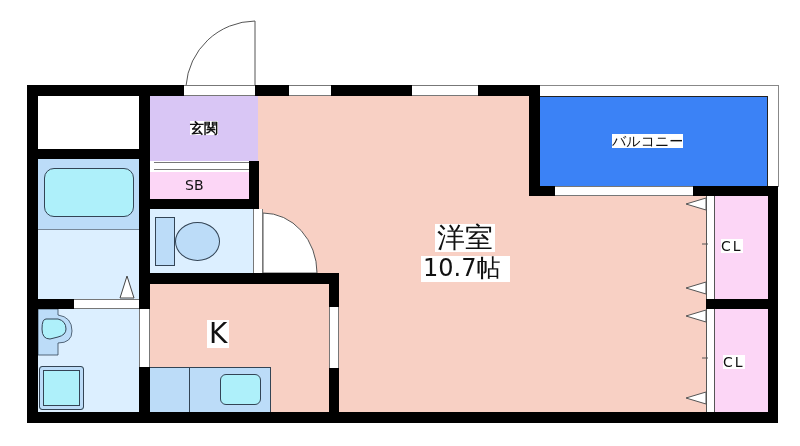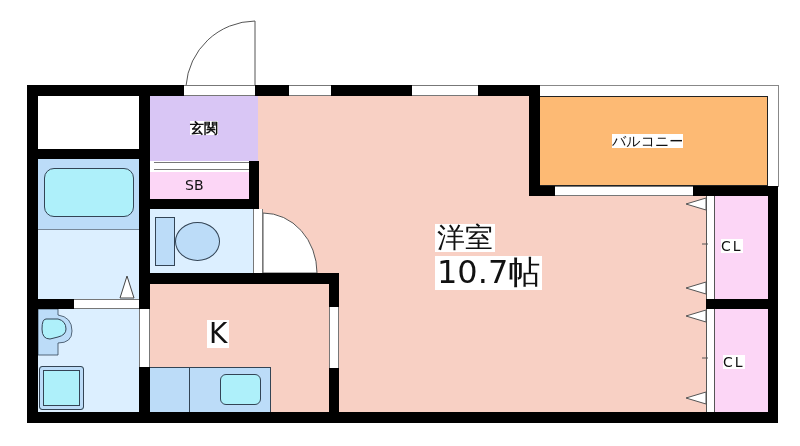--- a/index.html
+++ b/index.html
@@ -21,32 +21,32 @@
 <div class="abs" style="left:289px;top:85px;width:42px;height:11px;background:#fff;border-top:1px solid #777;border-bottom:1px solid #777;"></div>
 <div class="abs wall" style="left:331px;top:85px;width:81px;height:11px;"></div>
 <div class="abs" style="left:412px;top:85px;width:66px;height:11px;background:#fff;border-top:1px solid #777;border-bottom:1px solid #777;"></div>
 <div class="abs wall" style="left:478px;top:85px;width:62px;height:11px;"></div>
 
 <div class="abs wall" style="left:27px;top:85px;width:11px;height:337px;"></div>
 <div class="abs wall" style="left:27px;top:412px;width:751px;height:11px;"></div>
 <div class="abs wall" style="left:768px;top:186px;width:10px;height:237px;"></div>
 
 <div class="abs" style="left:540px;top:85px;width:239px;height:102px;border:1px solid #888;border-left:none;border-bottom:none;background:#fff;"></div>
-<div class="abs" style="left:540px;top:96px;width:228px;height:90px;background:#fdba74;border:1px solid #222;border-left:none;">
+<div class="abs" style="left:540px;top:96px;width:228px;height:100px;background:#3b82f6;border:1px solid #222;border-left:none;">
   <span class="label" style="left:72px;top:37px;font-size:14px;background:#fff;">バルコニー</span>
 </div>
 <div class="abs wall" style="left:529px;top:85px;width:11px;height:111px;"></div>
 <div class="abs wall" style="left:529px;top:186px;width:26px;height:10px;"></div>
 <div class="abs" style="left:555px;top:186px;width:138px;height:10px;background:#fff;border-top:1px solid #777;border-bottom:1px solid #777;"></div>
 <div class="abs wall" style="left:693px;top:186px;width:85px;height:10px;"></div>
 
 <div class="abs" style="left:258px;top:96px;width:271px;height:316px;background:#f8d0c4;"></div>
 <div class="abs" style="left:529px;top:196px;width:177px;height:216px;background:#f8d0c4;"></div>
 <div class="label" style="left:435px;top:224px;font-size:28px;padding:0 2px;">洋室</div>
-<div class="label" style="left:435px;top:256px;font-size:32px;padding:0 2px 2px 2px;">10.7帖</div>
+<div class="label" style="left:421px;top:256px;font-size:24px;padding:0 10px 2px 2px;">10.7帖</div>
 
 <div class="abs" style="left:714px;top:196px;width:54px;height:103px;background:#fcd6f6;"></div>
 <div class="abs wall" style="left:706px;top:299px;width:62px;height:10px;"></div>
 <div class="abs" style="left:714px;top:309px;width:54px;height:103px;background:#fcd6f6;"></div>
 <div class="abs" style="left:706px;top:196px;width:9px;height:103px;background:#fff;border-left:1px solid #555;border-right:1px solid #555;"></div>
 <div class="abs" style="left:706px;top:309px;width:9px;height:103px;background:#fff;border-left:1px solid #555;border-right:1px solid #555;"></div>
 <span class="label" style="left:721px;top:239px;font-size:14px;letter-spacing:2px;">CL</span>
 <span class="label" style="left:723px;top:355px;font-size:14px;letter-spacing:2px;">CL</span>
 <svg class="abs" style="left:684px;top:196px;" width="24" height="216">
   <g fill="#fff" stroke="#555" stroke-width="1">

